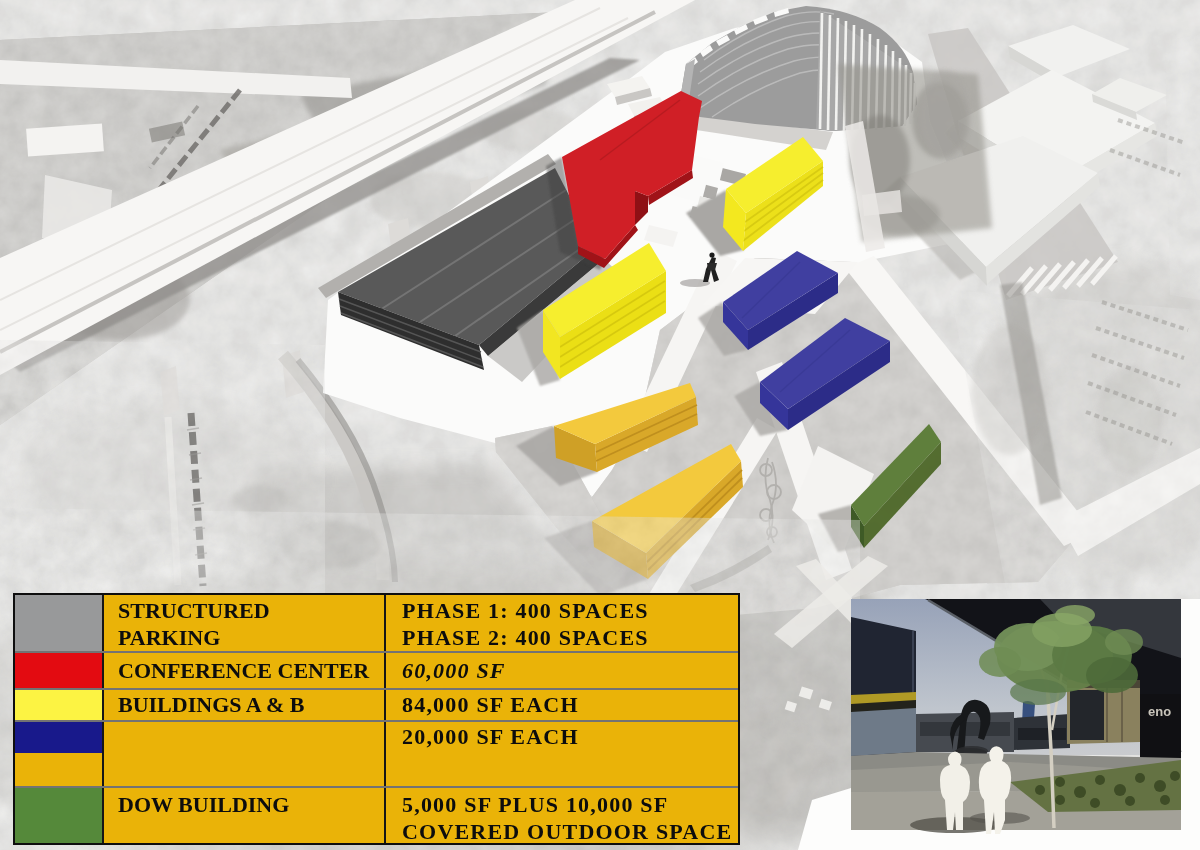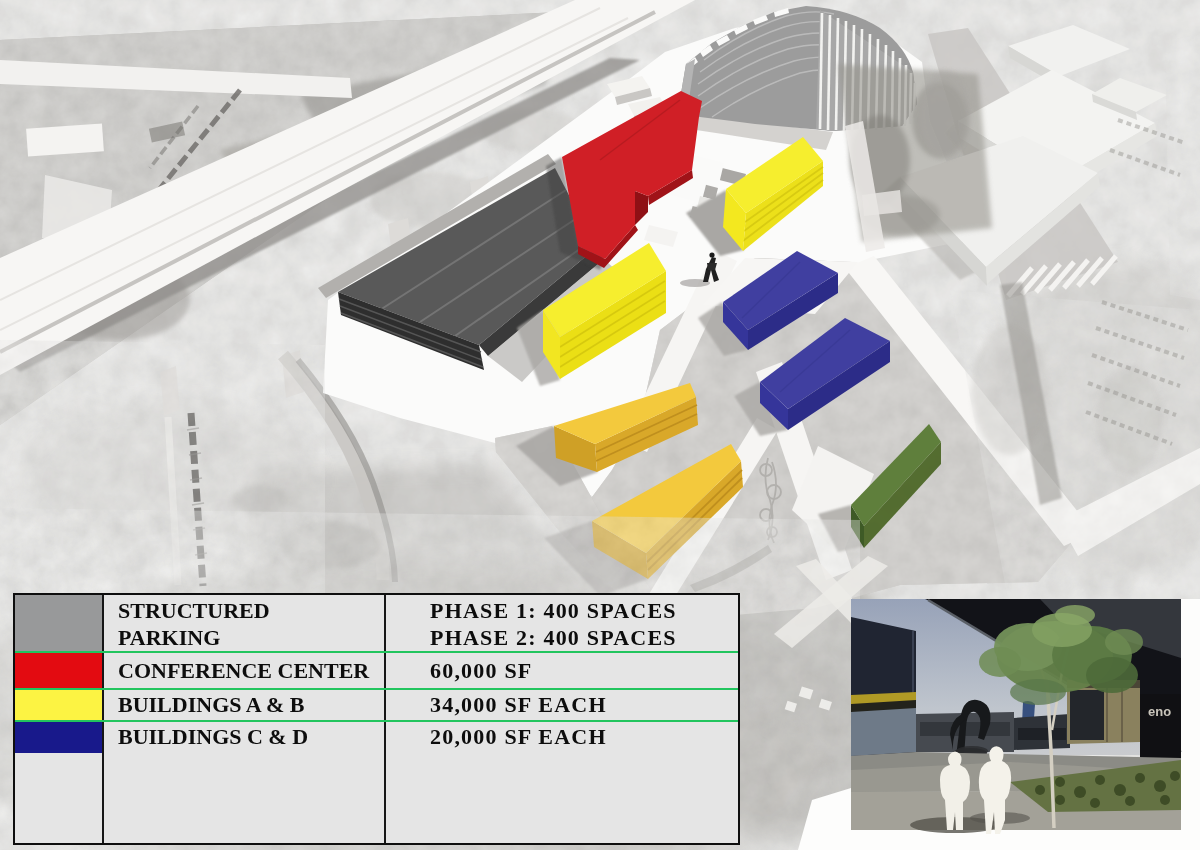--- a/index.html
+++ b/index.html
@@ -1,24 +1,24 @@
 <!DOCTYPE html>
 <html><head>
 <meta charset="utf-8">
 <style>
 html,body{margin:0;padding:0;}
 #canvas{position:relative;width:1200px;height:850px;overflow:hidden;background:#ffffff;font-family:"Liberation Sans",sans-serif;}
 #scene{position:absolute;left:0;top:0;}
 
-#legend{position:absolute;left:13px;top:593px;width:723px;height:248px;border:2px solid #0e0e0e;background:#e5e5e5;font-family:"Liberation Serif",serif;font-weight:bold;color:#0d0d0d;}
-.lrow{position:absolute;left:0;width:100%;border-top:2px solid #22c55e;box-sizing:border-box;}
+#legend{position:absolute;left:13px;top:593px;width:723px;height:248px;border:2px solid #0e0e0e;background:#eab308;font-family:"Liberation Serif",serif;font-weight:bold;color:#0d0d0d;}
+.lrow{position:absolute;left:0;width:100%;border-top:2px solid #737373;box-sizing:border-box;}
 .lrow.first{border-top:none;}
 .sw{position:absolute;left:0;top:0;bottom:0;width:87px;}
 .nm{position:absolute;left:103px;top:0;bottom:0;font-size:22px;letter-spacing:0px;}
-.vl{position:absolute;left:387px;top:0;bottom:0;font-size:22px;letter-spacing:1.2px;margin-left:28px;}
+.vl{position:absolute;left:387px;top:0;bottom:0;font-size:22px;letter-spacing:1.2px;}
 .vborder1{position:absolute;left:87px;top:0;bottom:0;width:2px;background:#161616;}
 .vborder2{position:absolute;left:369px;top:0;bottom:0;width:2px;background:#161616;}
 </style>
 </head>
 <body>
 <div id="canvas">
 <svg id="scene" width="1200" height="850" viewBox="0 0 1200 850">
 <defs>
 <filter id="noiseL" x="0" y="0" width="100%" height="100%">
   <feTurbulence type="fractalNoise" baseFrequency="0.035" numOctaves="5" seed="7" result="n"></feTurbulence>
@@ -515,30 +515,34 @@
 
   <div class="lrow first" style="top:0;height:56px;">
      <div class="sw" style="background:#98999a;"></div>
      <div class="nm" style="padding-top:2px;line-height:27px;">STRUCTURED<br>PARKING</div>
      <div class="vl" style="padding-top:2px;line-height:27px;">PHASE 1: 400 SPACES<br>PHASE 2: 400 SPACES</div>
   </div>
 
   <div class="lrow" style="top:56px;height:37px;">
      <div class="sw" style="background:#e30b11;"></div>
      <div class="nm" style="line-height:35px;">CONFERENCE CENTER</div>
-     <div class="vl" style="line-height:35px;">60,000 SF</div>
+     <div class="vl" style="line-height:35px;font-style:italic;">60,000 SF</div>
   </div>
 
   <div class="lrow" style="top:93px;height:32px;text-align:center;">
      <div class="sw" style="background:#fcf343;"></div>
      <div class="nm" style="line-height:30px;">BUILDINGS A &amp; B</div>
-     <div class="vl" style="line-height:30px;">34,000 SF EACH</div>
+     <div class="vl" style="line-height:30px;">84,000 SF EACH</div>
   </div>
 
   <div class="lrow" style="top:125px;height:33px;">
      <div class="sw" style="background:#18198b;"></div>
-     <div class="nm" style="line-height:30px;">BUILDINGS C &amp; D</div>
      <div class="vl" style="line-height:30px;">20,000 SF EACH</div>
   </div>
 
 
+  <div class="lrow" style="top:191px;height:57px;">
+     <div class="sw" style="background:#55893a;"></div>
+     <div class="nm" style="padding-top:3px;line-height:27px;">DOW BUILDING</div>
+     <div class="vl" style="padding-top:3px;line-height:27px;">5,000 SF PLUS 10,000 SF<br>COVERED OUTDOOR SPACE</div>
+  </div>
 </div>
 </div>
 
 </body></html>

